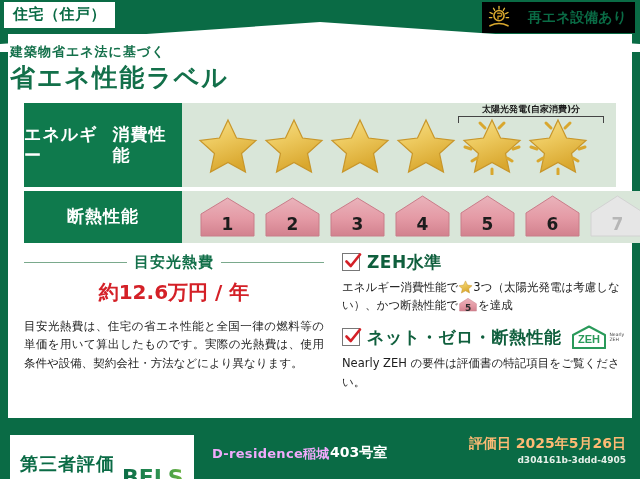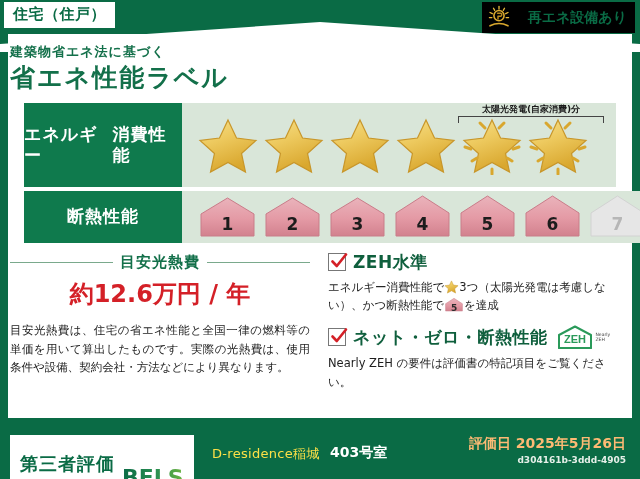--- a/index.html
+++ b/index.html
@@ -179,21 +179,21 @@
     font-size: 17px;
     font-weight: bold;
     color: #1c1c1c;
     pointer-events: none;
   }
   .house-cell.off .house-num { color: #b6b6b6; }
 
   
   .lower {
     display: flex;
-    margin: 8px 14px 0 0;
+    margin: 8px 14px 0 14px;
     height: 168px;
   }
   .panel-left  { width: 306px; flex: 0 0 306px; padding-right: 6px; }
   .panel-right { flex: 1 1 auto; padding-left: 12px; }
 
   .cost-head {
     display: flex;
     align-items: center;
     gap: 7px;
     margin-top: 2px;
@@ -206,21 +206,21 @@
   .cost-head .txt {
     color: #13704a;
     font-weight: bold;
     font-size: 15px;
     letter-spacing: 1px;
     white-space: nowrap;
   }
   .cost-value {
     text-align: center;
     color: #d42027;
-    font-size: 24px;
+    font-size: 20px;
     font-weight: bold;
     letter-spacing: 0px;
     margin-top: 9px;
     line-height: 1.1;
   }
   .cost-note {
     margin-top: 14px;
     font-size: 11.5px;
     color: #222222;
     line-height: 1.62;
@@ -299,23 +299,23 @@
     letter-spacing: 0px;
     background: linear-gradient(90deg, #0a6b45 0%, #2a8f52 55%, #6db33f 100%);
     -webkit-background-clip: text;
     background-clip: text;
     color: transparent;
     margin-top: 28px;
   }
   .bldg-name {
     position: absolute;
     left: 212px; top: 22px;
-    color: #fde047;
+    color: #f0abfc;
     font-size: 13px;
-    font-weight: normal;
+    font-weight: bold;
     letter-spacing: 0.3px;
     white-space: nowrap;
   }
   .bldg-room {
     position: absolute;
     left: 330px; top: 21px;
     color: #ffffff;
     font-size: 14px;
     font-weight: bold;
     white-space: nowrap;

